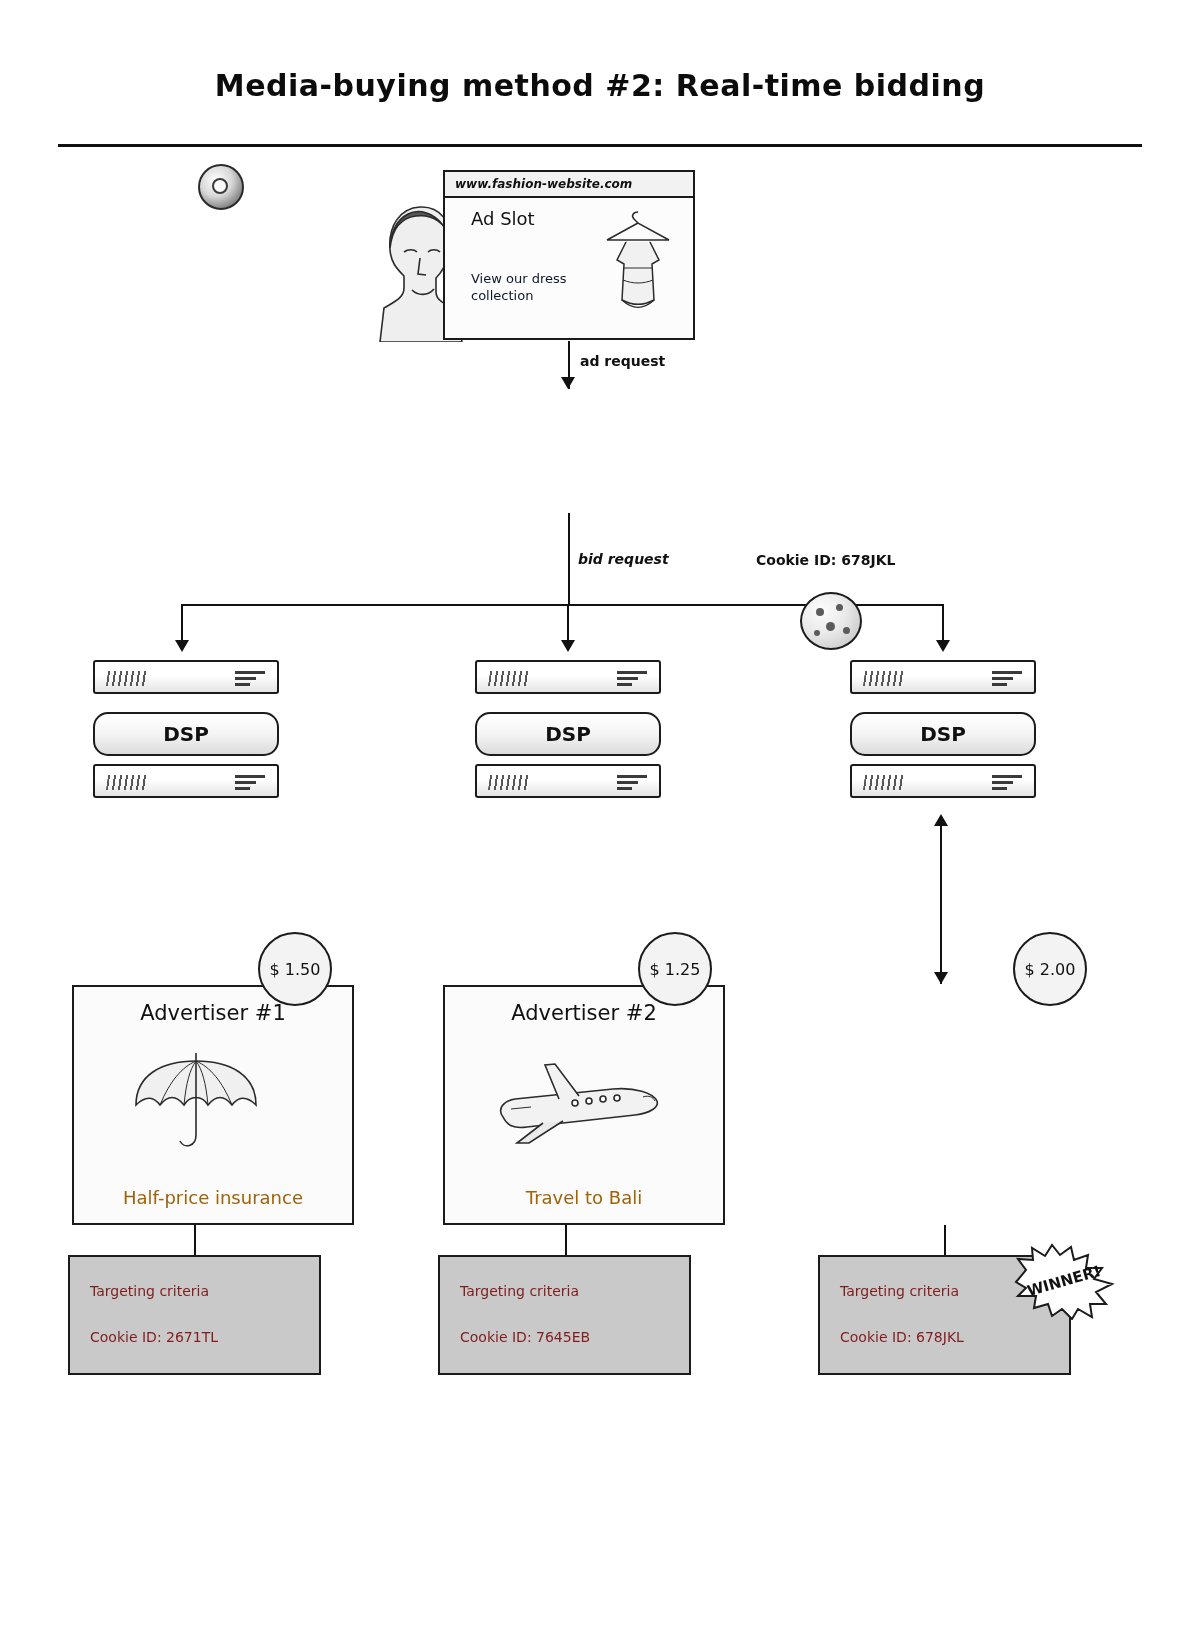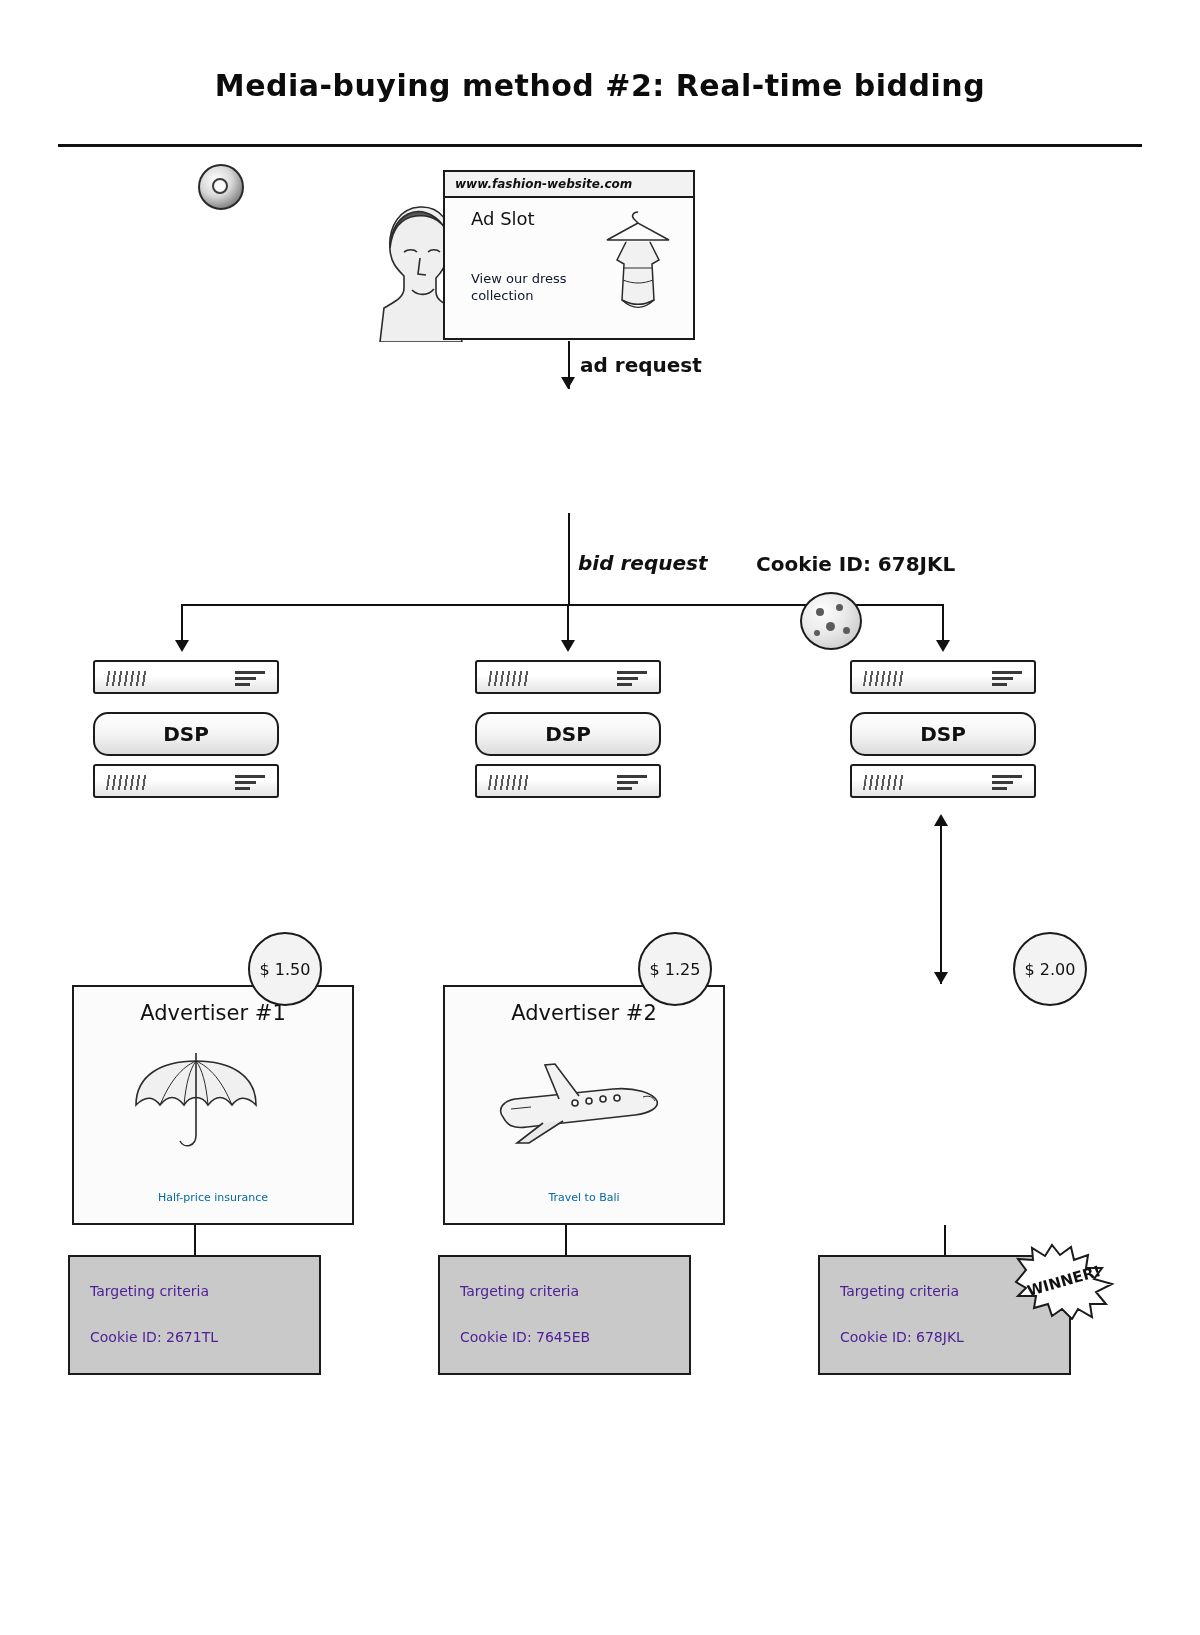--- a/index.html
+++ b/index.html
@@ -36,21 +36,21 @@
     left: 58px;
     top: 144px;
     width: 1084px;
     height: 3px;
     background: #111;
   }
 
   
   .lbl {
     position: absolute;
-    font-size: 20px;
+    font-size: 14px;
     color: #111;
     white-space: nowrap;
   }
 
   
   .browser {
     position: absolute;
     left: 443px;
     top: 170px;
     width: 252px;
@@ -263,23 +263,23 @@
     text-align: center;
     font-size: 21px;
     color: #111;
   }
   .adv-caption {
     position: absolute;
     bottom: 16px;
     left: 0;
     width: 100%;
     text-align: center;
-    font-size: 11px;
+    font-size: 18px;
     line-height: 19px;
-    color: #0369a1;
+    color: #a16207;
   }
   .adv-art {
     position: absolute;
     left: 22px;
     top: 52px;
     width: 200px;
     height: 118px;
   }
 
   
@@ -304,21 +304,21 @@
     width: 253px;
     height: 120px;
     background: #c9c9c9;
     border: 2px solid #1b1b1b;
     box-sizing: border-box;
   }
   .target-line {
     position: absolute;
     left: 20px;
     font-size: 14px;
-    color: #4c1d95;
+    color: #7f1d1d;
   }
 
   
   .winner {
     position: absolute;
     left: 1010px;
     top: 1242px;
     width: 108px;
     height: 78px;
   }
@@ -496,21 +496,21 @@
           <path d="M100 22 L100 96 C100 108 88 110 84 102"></path>
           <path d="M88 66 C90 44 94 30 100 22" stroke-width="1"></path>
           <path d="M112 66 C110 44 106 30 100 22" stroke-width="1"></path>
           <path d="M64 66 C74 42 86 28 100 22" stroke-width="1"></path>
           <path d="M136 66 C126 42 114 28 100 22" stroke-width="1"></path>
         </g>
       </svg>
     </div>
     <div class="adv-caption">Half-price insurance</div>
   </div>
-  <div class="bid" style="left:248px; top:932px;">$ 1.50</div>
+  <div class="bid" style="left:258px; top:932px;">$ 1.50</div>
   <div class="vline" style="left:194px; top:1225px; height:32px;"></div>
   <div class="target-box" style="left:68px; top:1255px;">
     <div class="target-line" style="top:26px;">Targeting criteria</div>
     <div class="target-line" style="top:72px;">Cookie ID: 2671TL</div>
   </div>
 
   <div class="adv-card" style="left:443px; top:985px;">
     <div class="adv-title">Advertiser #2</div>
     <div class="adv-art">
       <svg viewBox="0 0 200 118" width="200" height="118">

